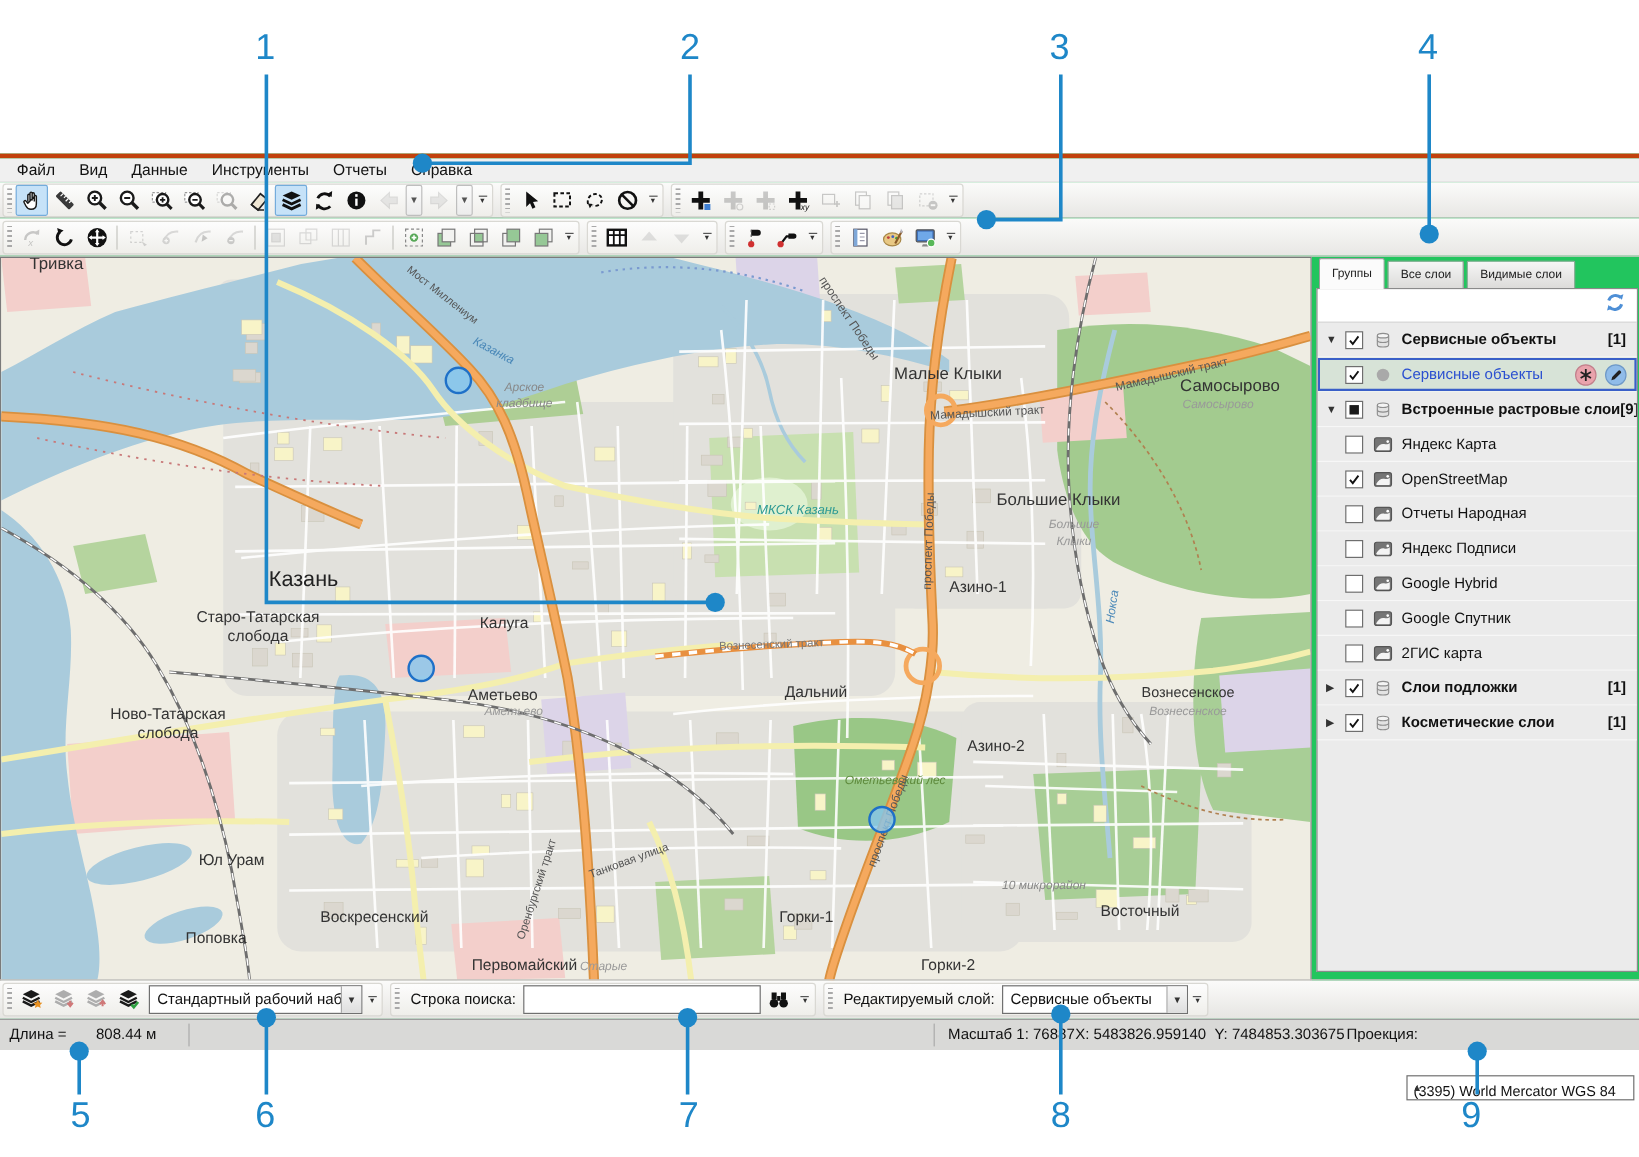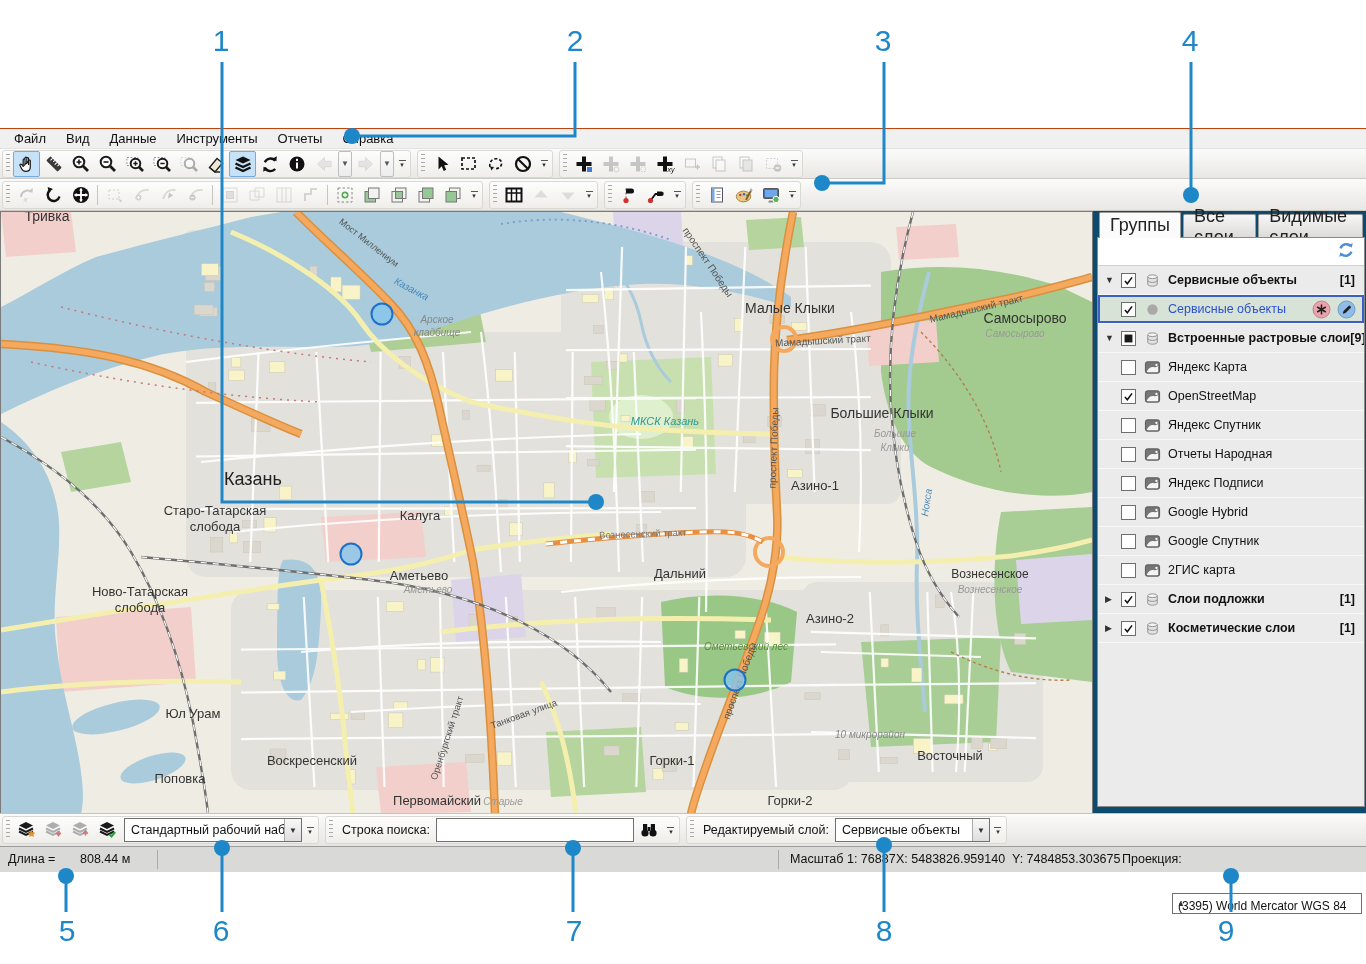--- a/index.html
+++ b/index.html
@@ -1,19 +1,19 @@
 <!DOCTYPE html>
 <html><head>
 <meta charset="utf-8">
 <style>
   html,body{margin:0;padding:0;width:1366px;height:964px;background:#fff;overflow:hidden;
     font-family:"Liberation Sans","DejaVu Sans",sans-serif;-webkit-font-smoothing:antialiased;}
   *{box-sizing:border-box;}
   
-  #app{position:absolute;left:0;top:128px;width:1366px;height:743px;background:#0c4a6e;border-top:1px solid #c2410c;}
+  #app{position:absolute;left:0;top:128px;width:1366px;height:743px;background:#22c55e;border-top:4px solid #c2410c;}
   #menubar{position:absolute;left:0;top:0;width:100%;height:20px;background:#F0F0F0;display:flex;align-items:center;padding-left:4px;border-bottom:1px solid #E2E2E2;}
   .menu-item{font-size:13px;color:#111;padding:0 10px;height:20px;display:flex;align-items:center;}
   .tbrow{position:absolute;left:0;width:100%;display:flex;align-items:center;padding-left:2px;
     background:linear-gradient(#FBFBFA,#E8E7E4);border-bottom:1px solid #CBCAC6;}
   #toolbar1{top:20px;height:30px;}
   #toolbar2{top:50px;height:32px;}
   .tgroup{display:flex;align-items:center;height:28px;margin-right:6px;padding:0 2px;
     background:linear-gradient(#FDFDFD,#EFEEEA);border:1px solid #D9D8D3;border-radius:3px;}
   .grip{width:4px;height:20px;margin:0 3px 0 1px;background:repeating-linear-gradient(180deg,#A9A9A9 0 1.5px,transparent 1.5px 4px);}
   .tbtn{width:27px;height:26px;display:grid;place-items:center;border:1px solid transparent;border-radius:2px;}
@@ -24,21 +24,21 @@
   .mini{width:14px;height:26px;display:grid;place-items:center;font-size:8px;color:#555;
     border:1px solid #BEBEBE;background:linear-gradient(#FCFCFC,#ECECEC);margin-left:1px;border-radius:2px;}
   .ovf{width:12px;height:24px;display:flex;flex-direction:column;align-items:center;justify-content:center;margin-left:2px;}
   .ovf i{display:block;width:7px;border-top:1.6px solid #555;margin-bottom:1px;}
   .ovf b{font-size:7px;color:#333;font-weight:normal;line-height:5px;}
   
   #map{position:absolute;left:0;top:82px;width:1093px;height:604px;border:1px solid #7A7A7A;background:#EFEDE3;}
   
   #panel{position:absolute;left:1097px;top:83px;width:268px;height:595px;}
   .tabs{display:flex;align-items:flex-end;height:26px;padding-left:2px;}
-  .tab{height:24px;padding:0 10px;display:flex;align-items:center;font-size:18px;color:#222;
+  .tab{height:24px;padding:0 10px;display:flex;align-items:center;font-size:10px;color:#222;
     background:linear-gradient(#F6F6F6,#DBDAD8);border:1px solid #9C9C9C;border-bottom:none;border-radius:2px 2px 0 0;margin-right:2px;}
   .tab.active{background:#FBFBFB;height:26px;position:relative;z-index:2;}
   .pbox{position:absolute;left:0;top:25px;right:0;bottom:0;border:1px solid #8A8A8A;background:#EBEBEB;overflow:hidden;}
   .filterbar{height:28px;background:#fff;border-bottom:1px solid #CFCFCF;display:flex;align-items:center;justify-content:flex-end;padding-right:8px;}
   .lrow{height:29px;display:flex;align-items:center;background:#EBEBEB;border-bottom:1px solid #F7F7F7;padding-left:7px;position:relative;font-size:12.5px;color:#111;}
   .lrow .exp{width:16px;font-size:9px;color:#333;flex:0 0 16px;}
   .cb{width:15px;height:15px;background:#fff;border:1px solid #6E6E6E;flex:0 0 15px;display:grid;place-items:center;margin-right:7px;}
   .licon{width:18px;height:18px;flex:0 0 18px;margin-right:7px;display:grid;place-items:center;}
   .lrow .lbl{white-space:nowrap;}
   .lrow.grp .lbl{font-weight:bold;}
@@ -854,32 +854,20 @@
           <div class="lrow">
             <span class="exp"></span>
             <div class="cb"></div>
             <span class="licon">
               <svg width="17" height="17" viewBox="0 0 18 18">
                 <rect x="1.5" y="3" width="15" height="12" rx="2" fill="#757575" stroke="#555"></rect>
                 <path d="M3 13c2-3.5 4.5-5 7-4.5 2 .4 4 .2 5-1V13c0 .6-.4 1-1 1H4c-.6 0-1-.4-1-1z" fill="#fff" opacity=".92"></path>
                 <circle cx="13.2" cy="6.3" r="1.2" fill="#fff"></circle>
               </svg>
             </span>
-            <span class="lbl">Яндекс Спутник</span>
-          </div>
-          <div class="lrow">
-            <span class="exp"></span>
-            <div class="cb"></div>
-            <span class="licon">
-              <svg width="17" height="17" viewBox="0 0 18 18">
-                <rect x="1.5" y="3" width="15" height="12" rx="2" fill="#757575" stroke="#555"></rect>
-                <path d="M3 13c2-3.5 4.5-5 7-4.5 2 .4 4 .2 5-1V13c0 .6-.4 1-1 1H4c-.6 0-1-.4-1-1z" fill="#fff" opacity=".92"></path>
-                <circle cx="13.2" cy="6.3" r="1.2" fill="#fff"></circle>
-              </svg>
-            </span>
             <span class="lbl">Отчеты Народная</span>
           </div>
           <div class="lrow">
             <span class="exp"></span>
             <div class="cb"></div>
             <span class="licon">
               <svg width="17" height="17" viewBox="0 0 18 18">
                 <rect x="1.5" y="3" width="15" height="12" rx="2" fill="#757575" stroke="#555"></rect>
                 <path d="M3 13c2-3.5 4.5-5 7-4.5 2 .4 4 .2 5-1V13c0 .6-.4 1-1 1H4c-.6 0-1-.4-1-1z" fill="#fff" opacity=".92"></path>
                 <circle cx="13.2" cy="6.3" r="1.2" fill="#fff"></circle>

